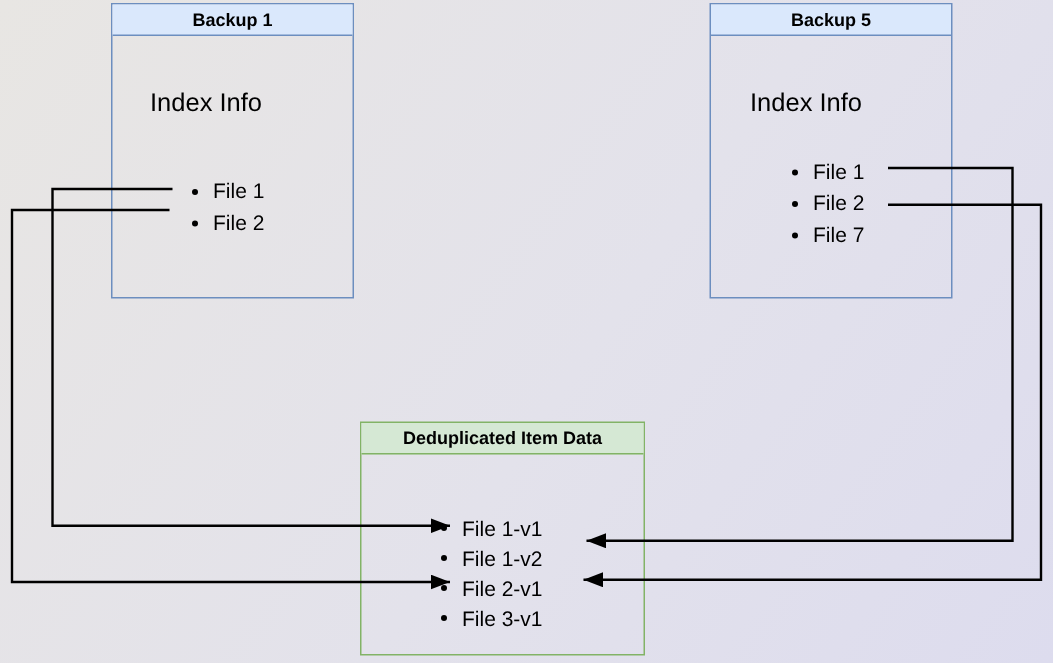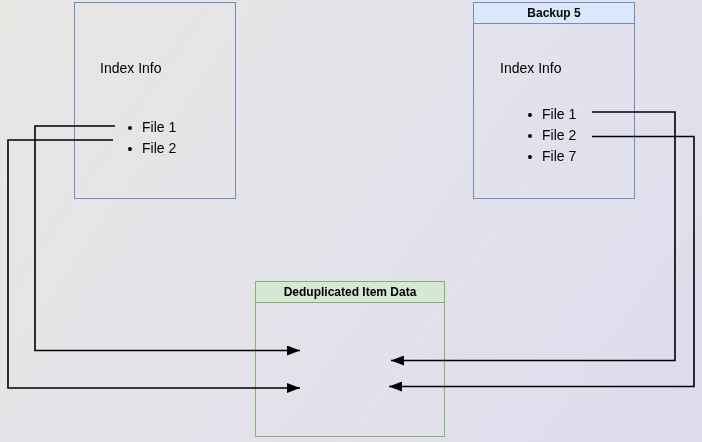--- a/index.html
+++ b/index.html
@@ -37,21 +37,21 @@
     line-height: 21px;
     text-align: center;
     font-size: 12px;
     font-weight: bold;
     border-bottom: 1.5px solid;
   }
   .blue  > .box-header { background: var(--blue-header);  border-bottom-color: var(--blue-border); }
   .green > .box-header { background: var(--green-header); border-bottom-color: var(--green-border); }
   .box-label {
     position: absolute;
-    font-size: 14px;
+    font-size: 17px;
     line-height: 17px;
     white-space: nowrap;
   }
   ul.file-list {
     position: absolute;
     list-style: none;
     font-size: 14px;
     white-space: nowrap;
   }
   ul.file-list li { position: relative; }
@@ -80,39 +80,46 @@
     stroke: var(--line-color);
     stroke-width: 1.6;
   }
 </style>
 </head>
 <body>
 
 <div class="canvas">
 
   <div class="box blue" style="left:74px; top:2px; width:162px; height:197px;">
+    <div class="box-header">Backup 1</div>
     <div class="box-label" style="left:25px; top:57px;">Index Info</div>
     <ul class="file-list lh21" style="left:0; top:114px; padding-left:67px;">
       <li>File 1</li>
       <li>File 2</li>
     </ul>
   </div>
 
   <div class="box blue" style="left:473px; top:2px; width:162px; height:197px;">
     <div class="box-header">Backup 5</div>
     <div class="box-label" style="left:26px; top:57px;">Index Info</div>
     <ul class="file-list lh21" style="left:0; top:101px; padding-left:68px;">
       <li>File 1</li>
       <li>File 2</li>
       <li>File 7</li>
     </ul>
   </div>
 
-  <div class="box green" style="left:255px; top:281px; width:190px; height:156px;">
+  <div class="box green" style="left:240px; top:281px; width:190px; height:156px;">
     <div class="box-header">Deduplicated Item Data</div>
+    <ul class="file-list lh20" style="left:0; top:60px; padding-left:67px;">
+      <li>File 1-v1</li>
+      <li>File 1-v2</li>
+      <li>File 2-v1</li>
+      <li>File 3-v1</li>
+    </ul>
   </div>
 
   <svg class="connector-layer" id="connector-layer" viewBox="0 0 702 442">
     <defs>
       <marker id="arrowhead" markerUnits="userSpaceOnUse" markerWidth="14" markerHeight="10" refX="13" refY="5" orient="auto">
         <path d="M0,0 L13,5 L0,10 Z" fill="#000000"></path>
       </marker>
     </defs>
   <polyline points="115,126 35,126 35,350.5 300,350.5" marker-end="url(#arrowhead)"></polyline>
       <polyline points="113,140 8,140 8,388 300,388" marker-end="url(#arrowhead)"></polyline>

